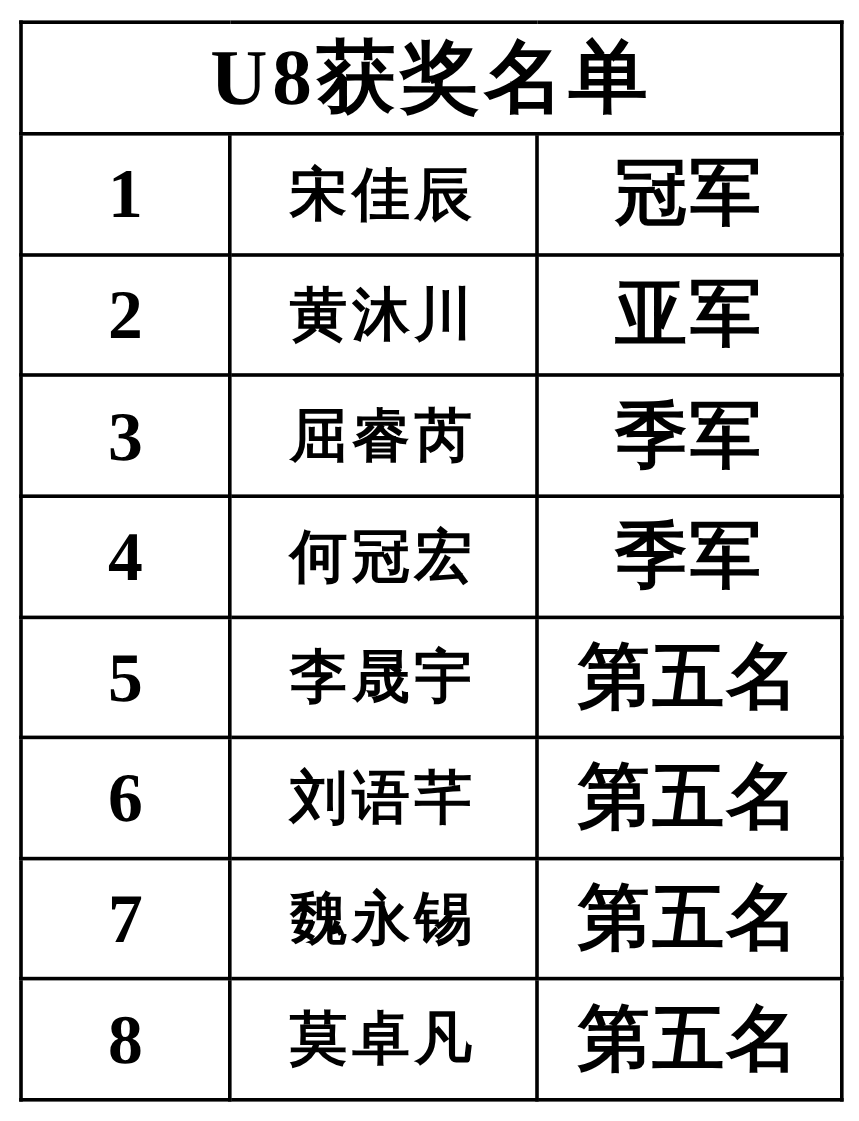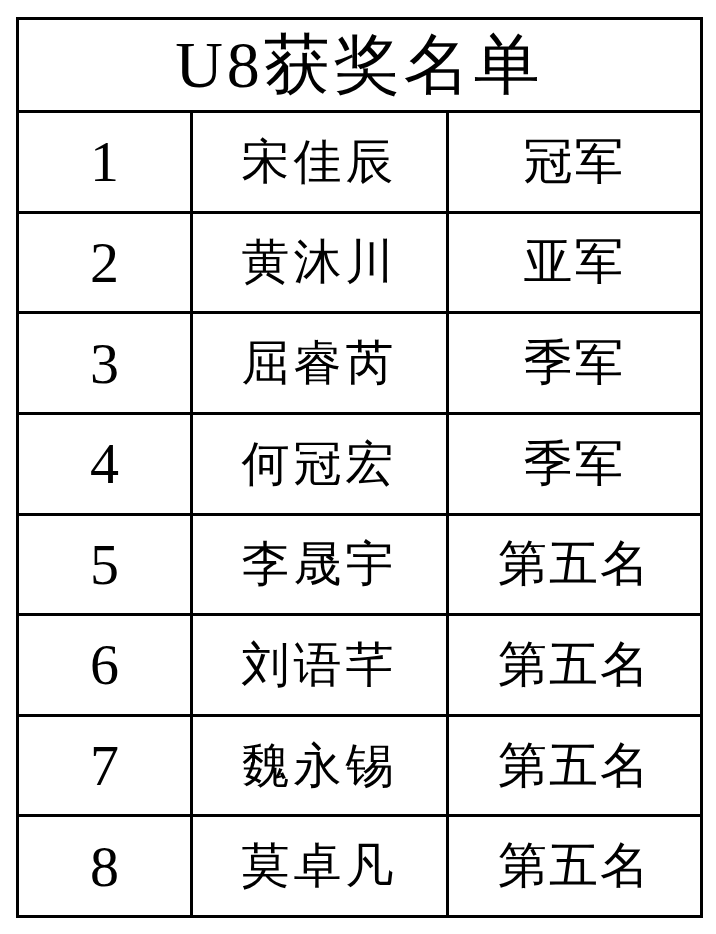--- a/index.html
+++ b/index.html
@@ -26,21 +26,21 @@
     border-collapse: collapse;
     table-layout: fixed;
     background: #ffffff;
   }
   table.award-table th,
   table.award-table td {
     border: 3px solid #000000;
     text-align: center;
     vertical-align: middle;
     padding: 0;
-    font-weight: normal;
+    font-weight: bold;
     overflow: hidden;
     white-space: nowrap;
   }
   tr.title-row { height: 88px; }
   tr.header-row { height: 89px; }
   tr.data-row { height: 90px; }
 
   .title-cell {
     font-size: 66px;
     letter-spacing: 4px;
@@ -50,21 +50,21 @@
     letter-spacing: 6px;
   }
   .no-cell {
     font-size: 58px;
   }
   .name-cell {
     font-size: 48px;
     letter-spacing: 4px;
   }
   .rank-cell {
-    font-size: 49px;
+    font-size: 60px;
     letter-spacing: 2px;
   }
 </style>
 </head>
 <body>
 
 <div class="page">
   <table class="award-table">
     <colgroup>
       <col style="width:174px">

